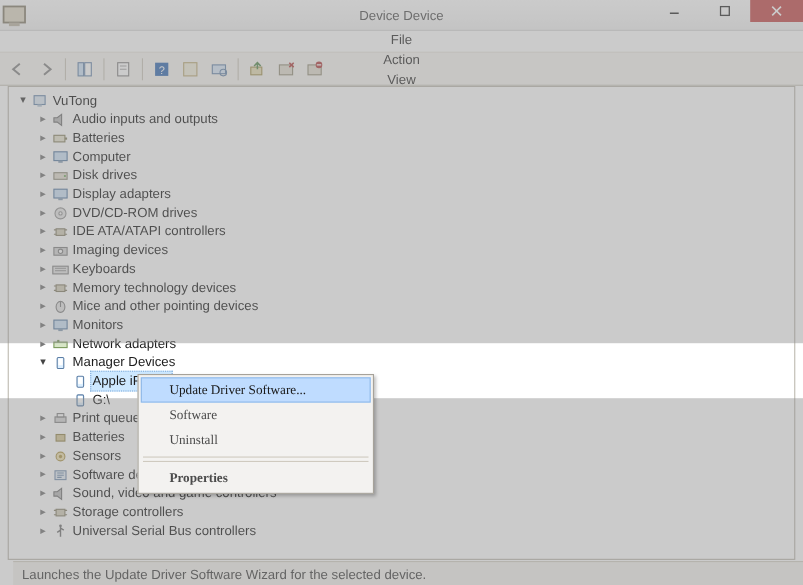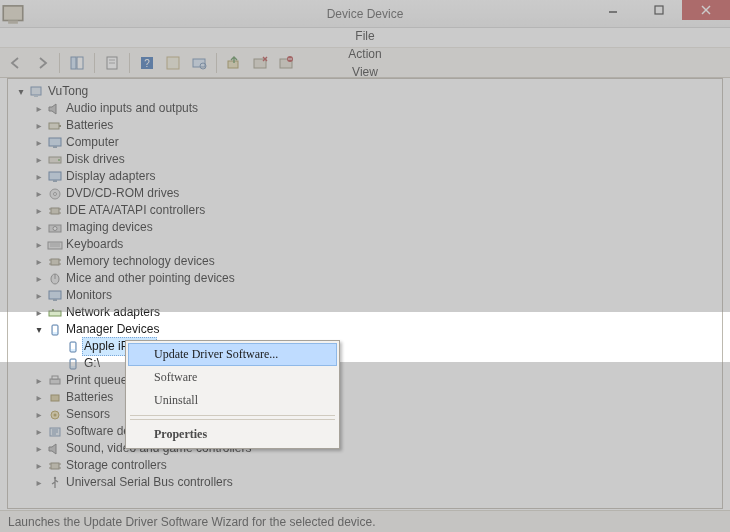--- a/index.html
+++ b/index.html
@@ -66,21 +66,21 @@
     padding:2px;
     z-index:100;
     font-size:12px;
   }
   .ctx-item { padding:4px 10px 4px 26px; color:#4b4b4b;font-family:Liberation Serif, serif;}
   .ctx-item.hl { background:#bfdcff; border:1px solid #8fb9e8; padding:3px 9px 3px 25px; color:#1a1a1a;}
   .ctx-item.bold { font-weight:600;}
   .ctx-sep { height:1px; background:#cfcabf; margin:3px 2px;}
 
   
-  .status { position:absolute; left:0; right:0; bottom:0; height:22px; display:flex; align-items:center; padding:0 8px; font-size:12px; background:#f4f2ee; border-top:1px solid #d8d3c8; color:#444;}
+  .status { position:absolute; left:12px; right:0; bottom:0; height:22px; display:flex; align-items:center; padding:0 8px; font-size:12px; background:#f4f2ee; border-top:1px solid #d8d3c8; color:#444;}
 </style>
 </head>
 <body>
 
 <div class="titlebar">
   <div class="icon-box">
     <svg viewBox="0 0 16 16">
         <rect x="2" y="3" width="12" height="9" fill="#e0d9c7" stroke="#8b8472"></rect>
         <rect x="5" y="12" width="6" height="2" fill="#bfb9a8"></rect>
       </svg>

